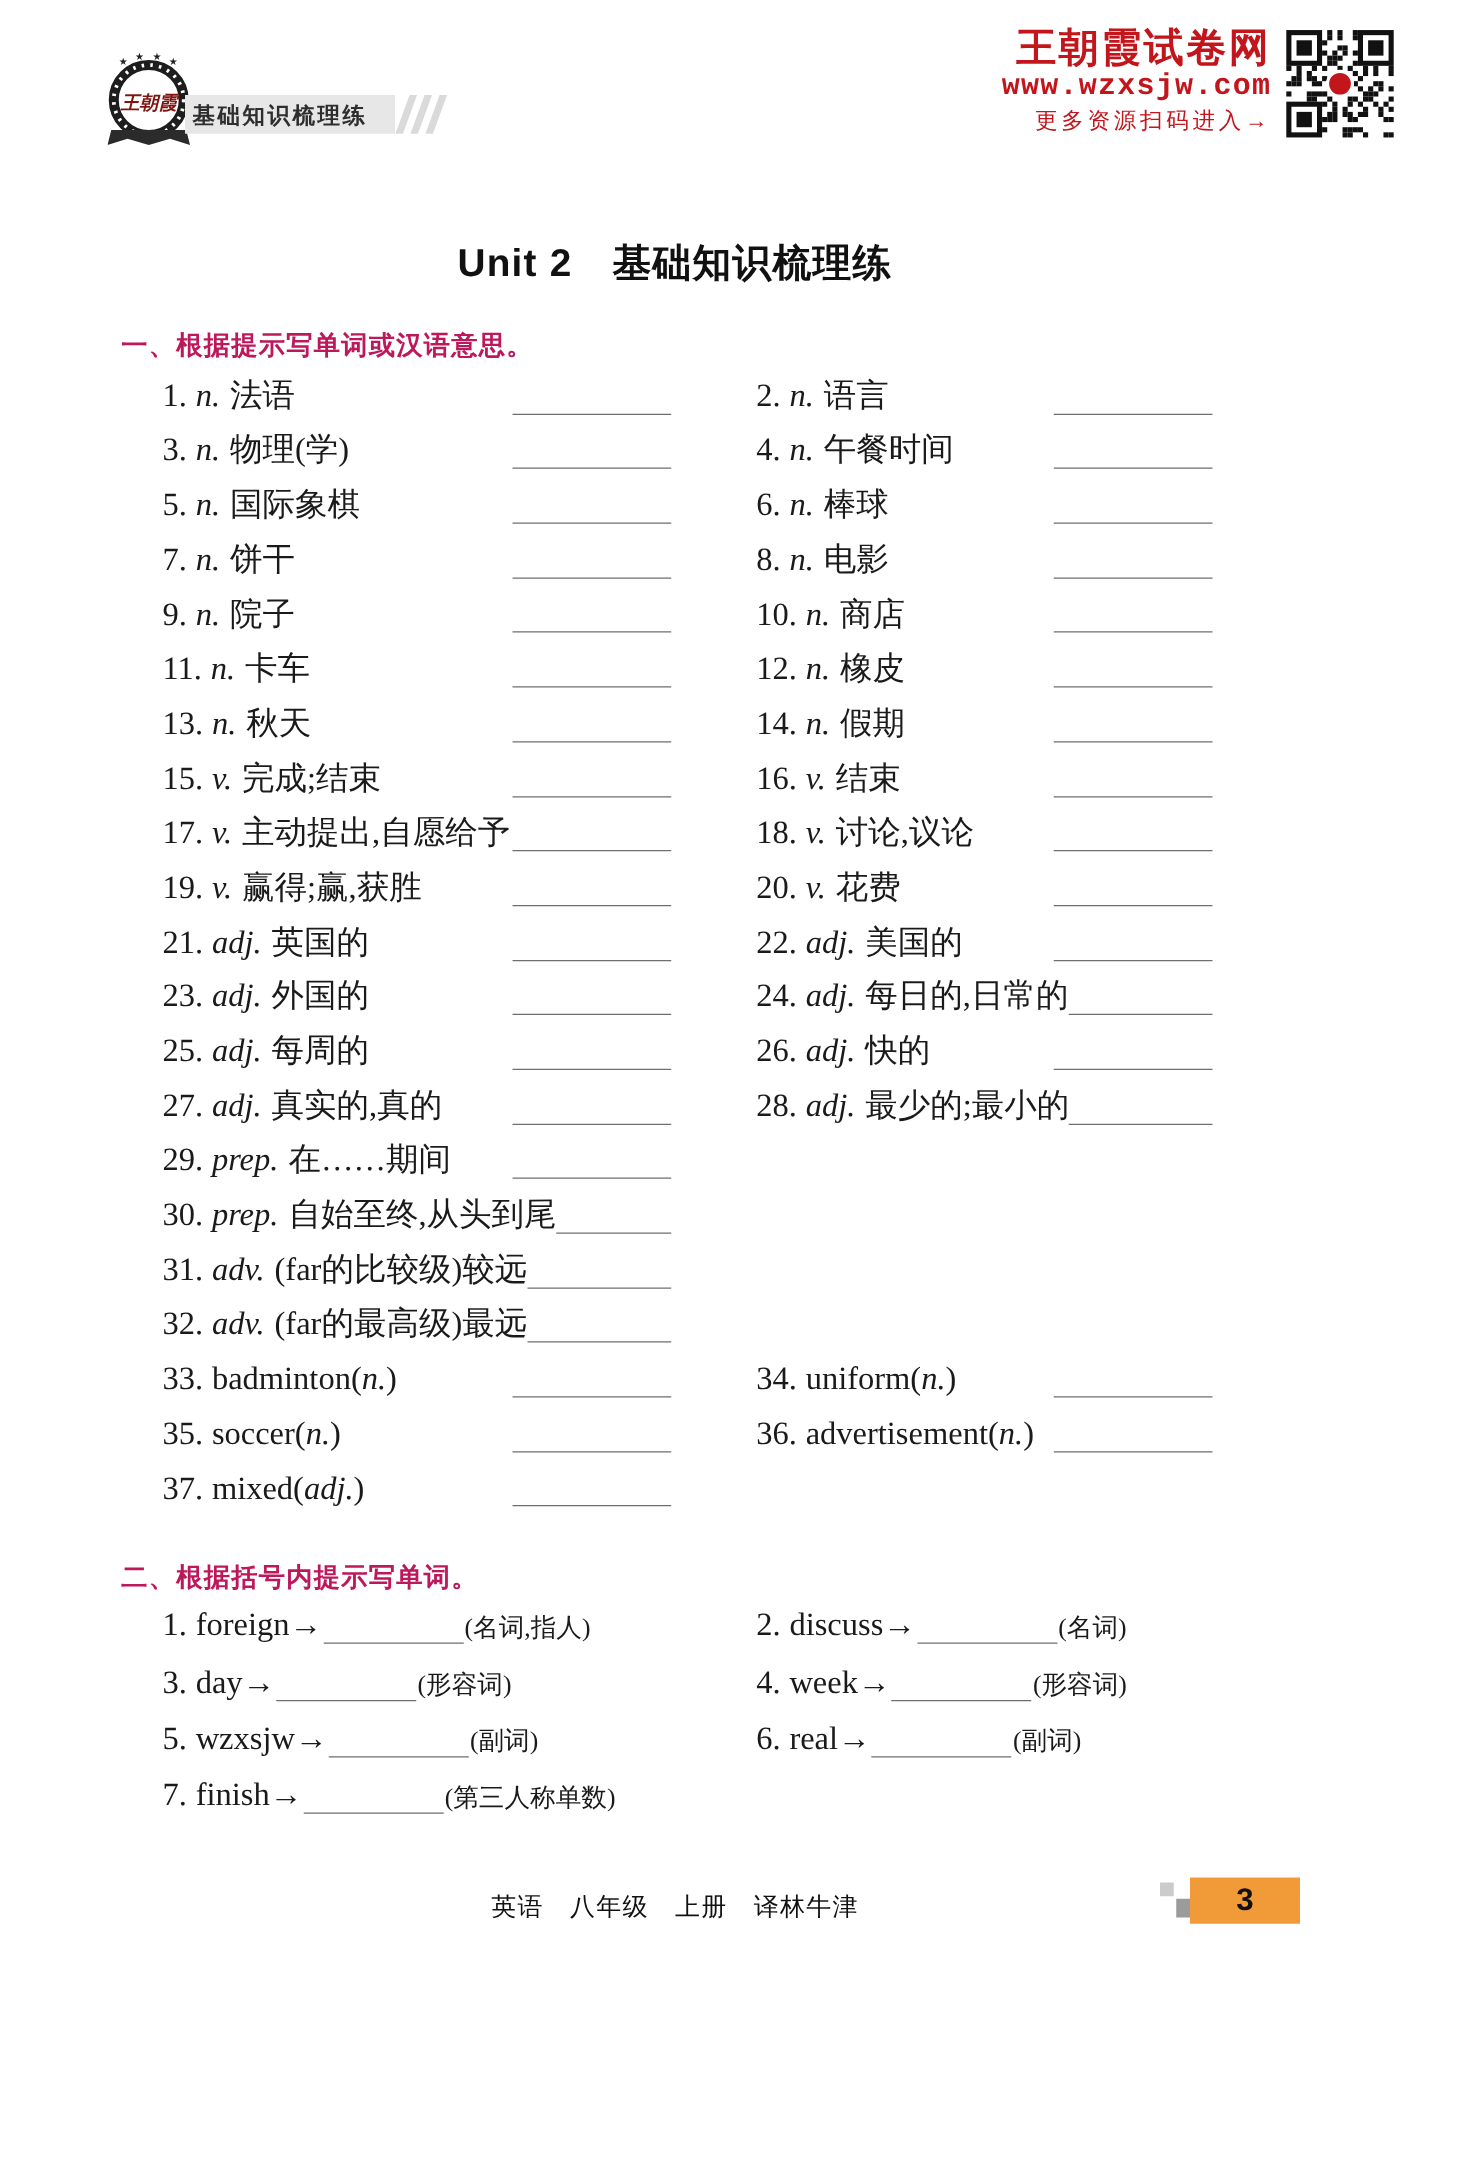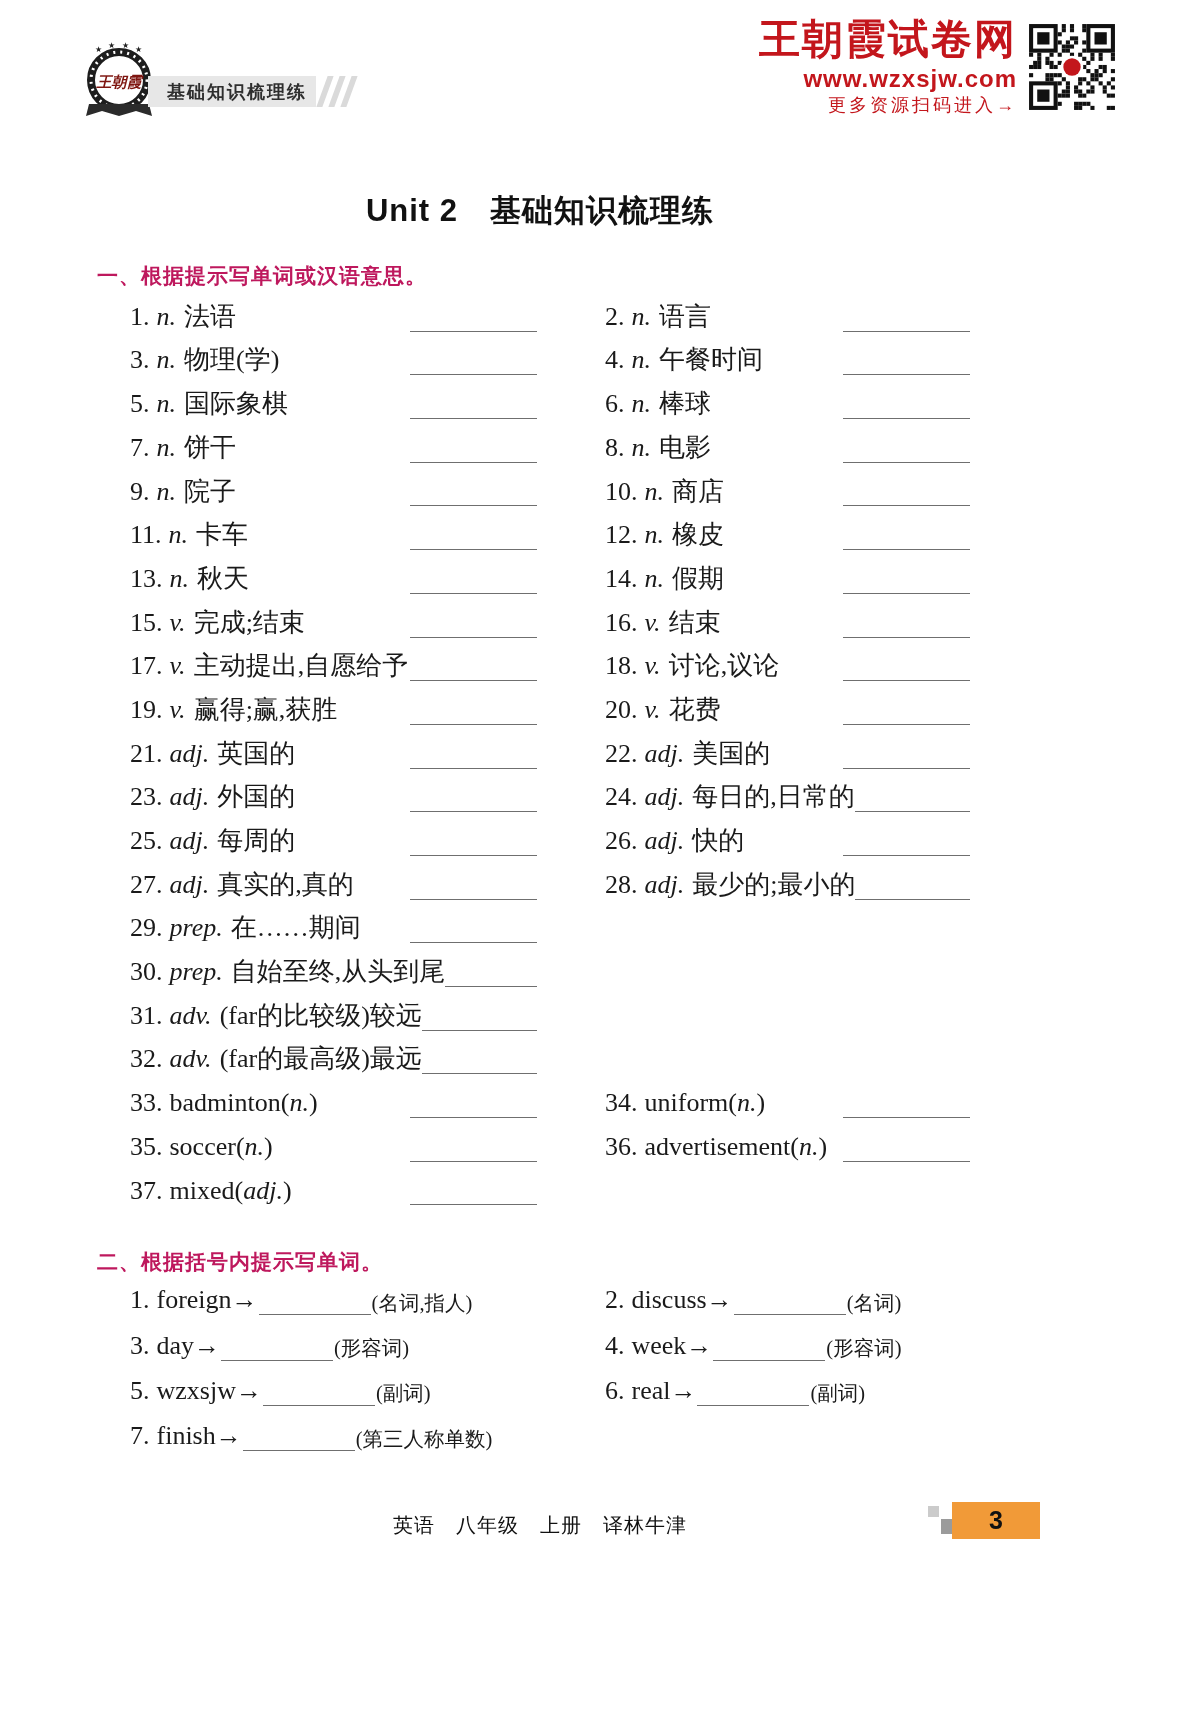--- a/index.html
+++ b/index.html
@@ -2,30 +2,30 @@
 <html><head>
 <meta charset="utf-8">
 <style>
   html,body{margin:0;padding:0;background:#888;}
   .page{position:relative;width:1181px;height:1730px;background:#ffffff;margin:0 auto;overflow:hidden;
         font-family:"Liberation Serif","DejaVu Serif",serif;color:#1a1a1a;}
 
   
   .logo{position:absolute;left:86px;top:42px;width:66px;height:84px;}
   .banner{position:absolute;left:148px;top:76px;width:168px;height:31px;background:#e7e7e7;
-          display:flex;align-items:center;padding-left:19px;box-sizing:border-box;
+          display:flex;align-items:center;padding-left:6px;box-sizing:border-box;
           font-family:"Liberation Sans",sans-serif;font-weight:bold;font-size:18px;
           letter-spacing:2px;color:#2e2e2e;}
   .stripe{position:absolute;top:76px;height:31px;width:6px;background:#dadada;transform:skewX(-20deg);}
   .stripe.s1{left:322px}.stripe.s2{left:334px}.stripe.s3{left:346px}
 
   .masthead{position:absolute;top:22px;right:64px;display:flex;align-items:flex-start;gap:10px;}
   .mast-text{text-align:right;color:#c3161c;font-family:"Liberation Sans",sans-serif;line-height:1;}
-  .site-name{font-size:41px;font-weight:bold;letter-spacing:2px;font-family:Liberation Mono, monospace;}
-  .site-url{font-size:24px;font-weight:bold;margin-top:4px;letter-spacing:1px;}
+  .site-name{font-size:32px;font-weight:bold;letter-spacing:2px;}
+  .site-url{font-size:24px;font-weight:bold;margin-top:4px;letter-spacing:1px;font-family:Liberation Mono, monospace;}
   .site-tag{font-size:18px;font-weight:normal;margin-top:5px;letter-spacing:3px;}
   .qr{width:90px;height:90px;display:block;}
 
   
   .title{position:absolute;top:190px;left:0;width:1080px;text-align:center;margin:0;
          font-family:"Liberation Sans",sans-serif;font-size:31px;font-weight:bold;letter-spacing:1px;color:#111;}
   .sec-head{position:absolute;left:97px;margin:0;font-family:Liberation Mono, monospace;
             font-size:21px;font-weight:bold;letter-spacing:1px;color:#be185d;}
   #s1-head{top:262px;}
   #s2-head{top:1248px;}

